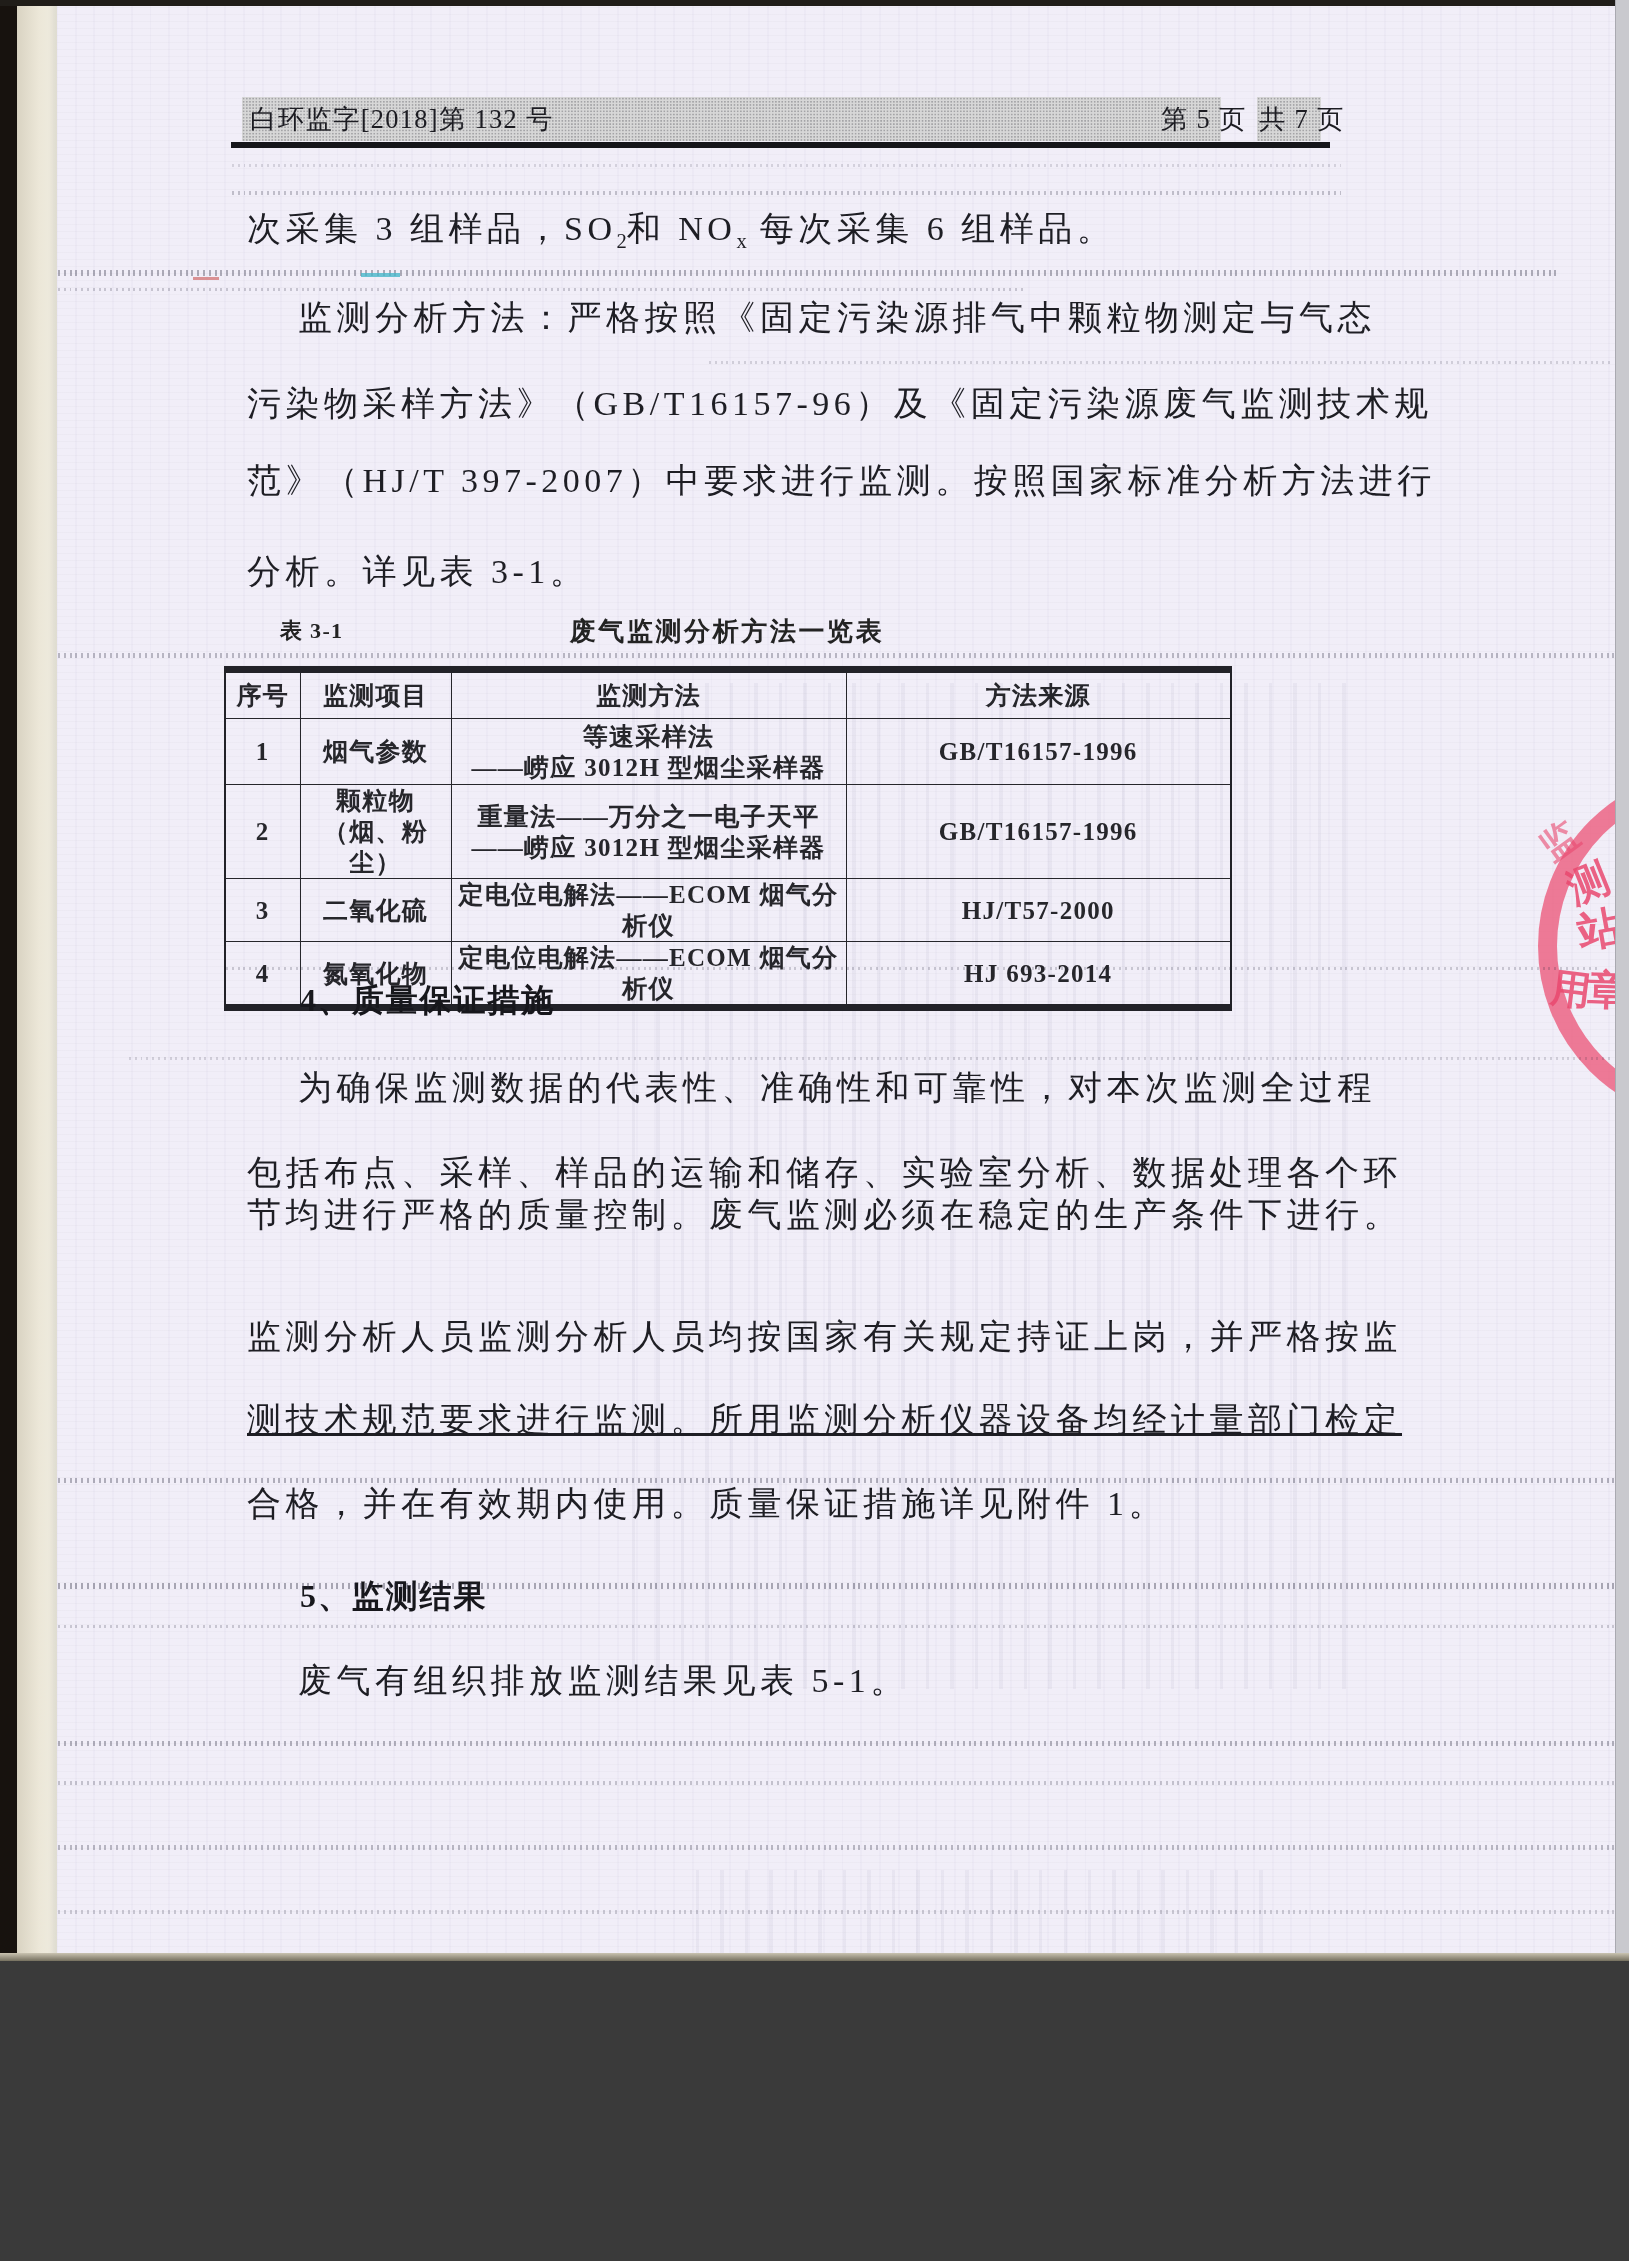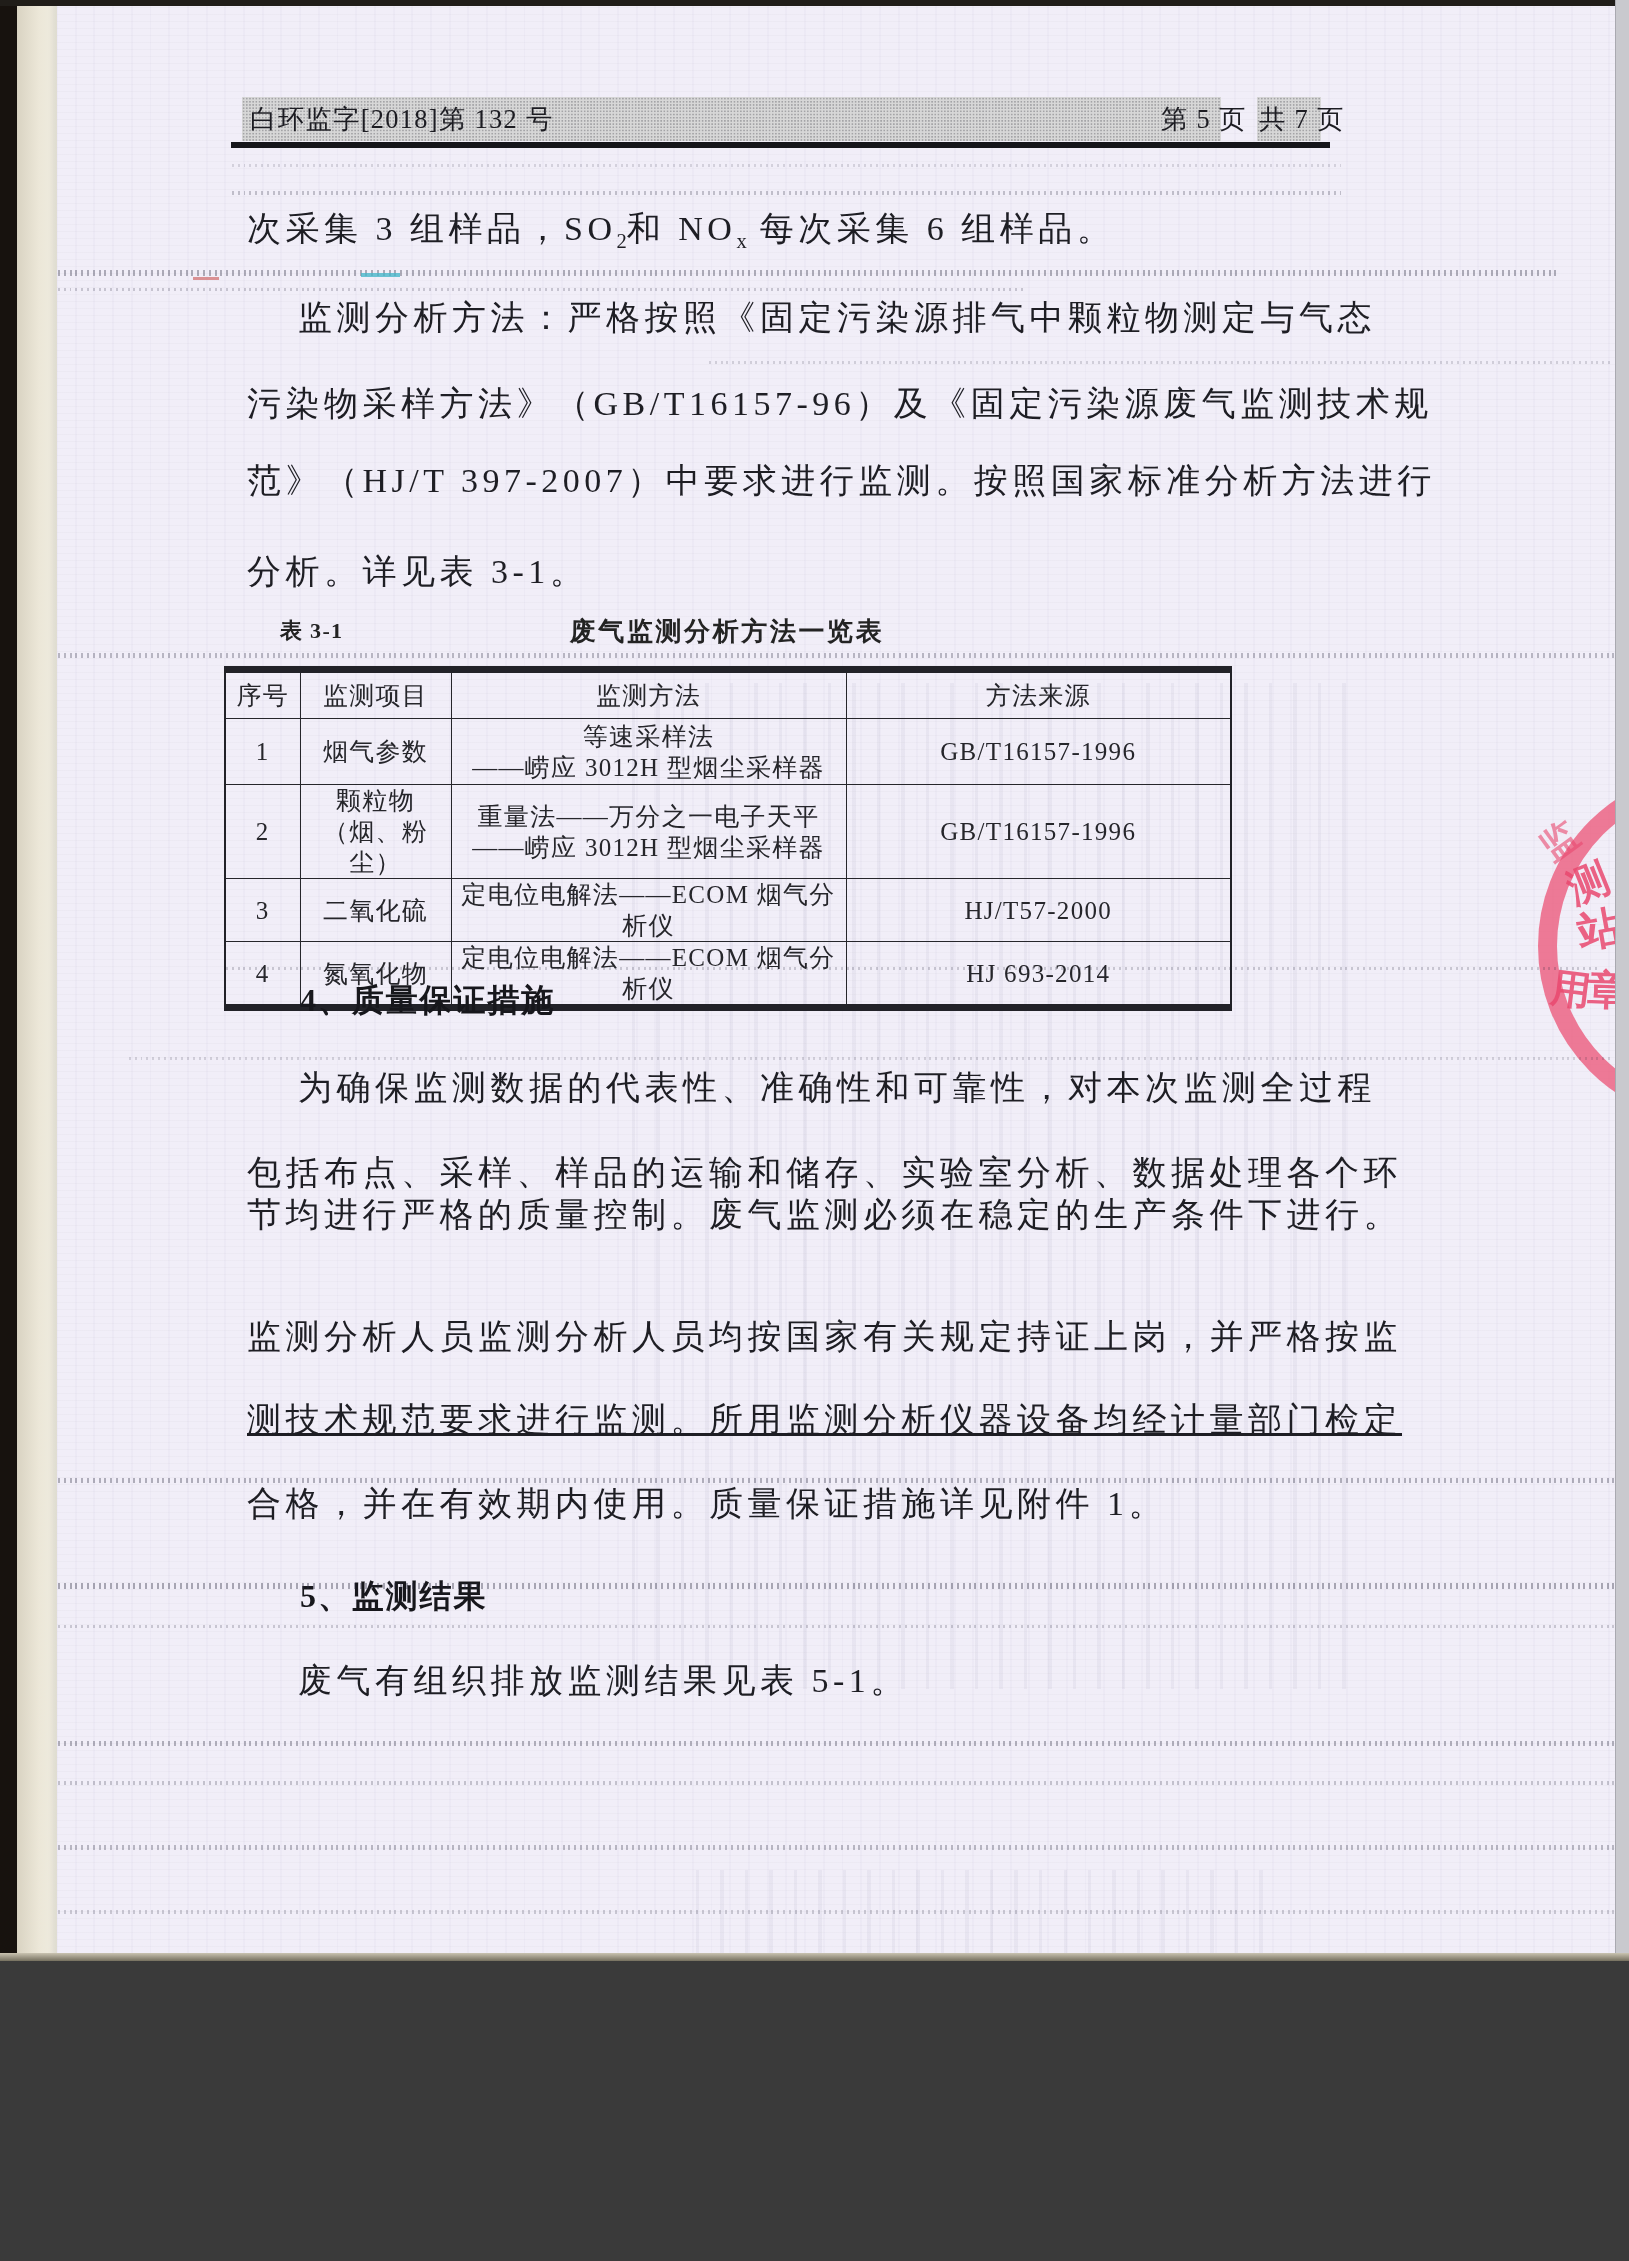--- a/index.html
+++ b/index.html
@@ -29,21 +29,21 @@
   
   .bline{position:absolute;left:247px;font-size:34px;letter-spacing:4.5px;white-space:nowrap;color:#1e1e24;}
   .indent{text-indent:51px;}
   sub.sm{font-size:20.6px;letter-spacing:0;}
   .heading{position:absolute;left:300px;font-size:32px;font-weight:bold;letter-spacing:1.9px;white-space:nowrap;color:#17171c;}
   
   .t3-label{position:absolute;left:280px;top:616px;font-size:22px;font-weight:bold;letter-spacing:1.3px;}
   .t3-title{position:absolute;left:224px;top:614px;width:1006px;text-align:center;font-size:26px;font-weight:bold;letter-spacing:2.6px;}
   table.t3{position:absolute;left:224px;top:666px;width:1006px;border-collapse:collapse;table-layout:fixed;
     border:2.6px solid #222228;border-top-width:7.7px;border-bottom-width:7.7px;}
-  table.t3 th,table.t3 td{border:1.9px solid #26262b;font-weight:normal;text-align:center;vertical-align:middle;
+  table.t3 th,table.t3 td{border:1.9px solid #26262b;font-weight:bold;text-align:center;vertical-align:middle;
     font-size:25px;letter-spacing:1.3px;color:#26262b;padding:0;line-height:31px;}
   
   .footer{position:absolute;left:234px;top:2128px;font-size:24px;letter-spacing:2.6px;color:#a21caf;}
   
   .stamp-circle{position:absolute;left:1538px;top:769px;width:316px;height:316px;border-radius:50%;
     border:19.3px solid rgba(236,88,122,.78);filter:blur(0.4px);}
   .stamp-char{position:absolute;font-weight:bold;color:rgba(233,72,110,.85);font-family:"Liberation Serif","DejaVu Serif",serif;}
   
   .streak{position:absolute;background:repeating-linear-gradient(90deg, rgba(35,35,55,.8) 0 1.9px, transparent 1.9px 5.8px);}
   .ghost{position:absolute;background:repeating-linear-gradient(90deg, rgba(70,70,115,.05) 0 3.2px, transparent 3.2px 24.5px);filter:blur(0.6px);}

